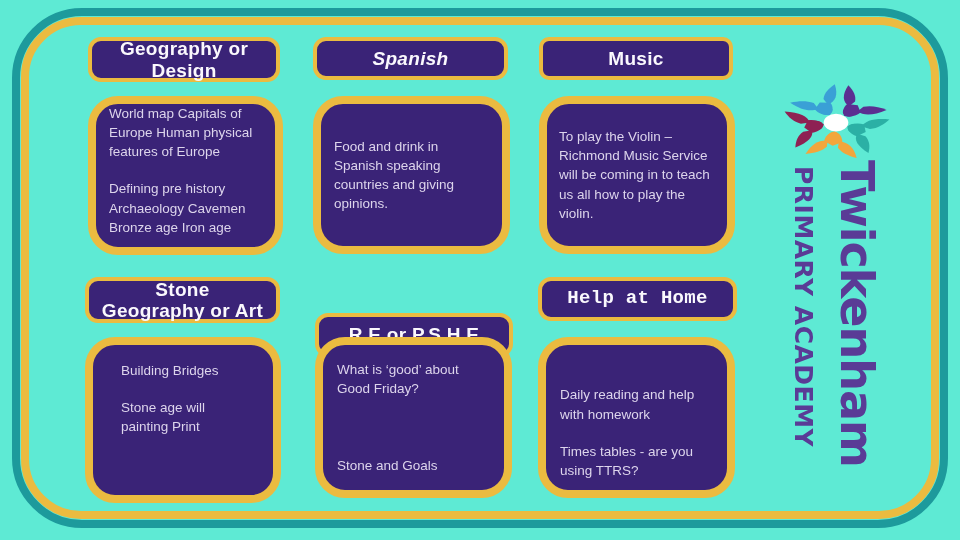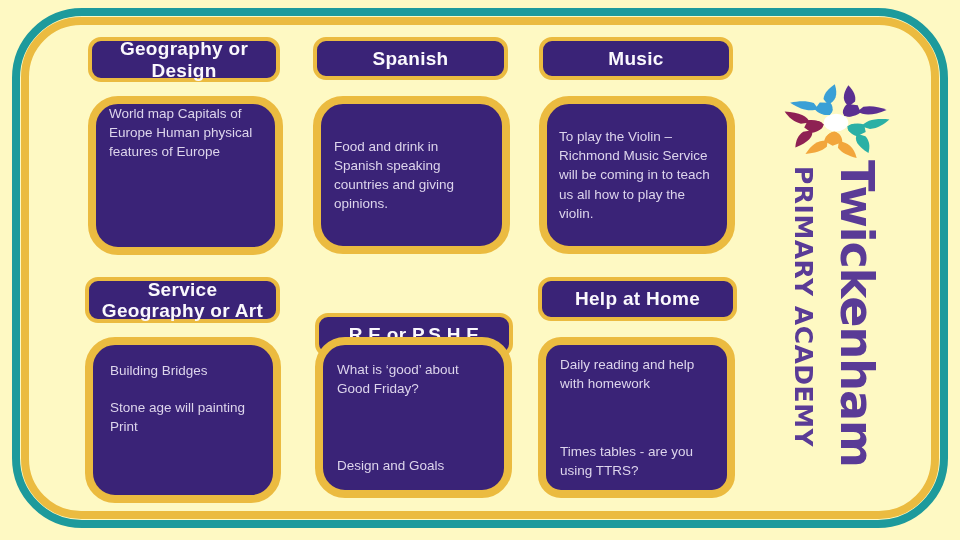--- a/index.html
+++ b/index.html
@@ -1,46 +1,46 @@
 <!DOCTYPE html>
 <html><head>
 <meta charset="utf-8">
 <style>
   html,body{margin:0;padding:0;background:#ffffff;}
-  .stage{position:relative;width:960px;height:540px;background:#fef9c3;overflow:hidden;
+  .stage{position:relative;width:960px;height:540px;background:#5eead4;overflow:hidden;
          font-family:"Liberation Sans",sans-serif;}
   
   .frame-outer{position:absolute;left:12px;top:8px;width:936px;height:520px;
                box-sizing:border-box;border:8px solid #1D9A9C;border-radius:70px;}
   .frame-inner{position:absolute;inset:1px;border:8px solid #EBBB40;border-radius:60px;}
   
   .hdr{position:absolute;box-sizing:border-box;background:#3A2377;border:4px solid #EBBB40;
        border-radius:13px;color:#FAF8FD;display:flex;flex-direction:column;align-items:center;
        justify-content:center;text-align:center;font-size:19px;font-weight:600;
        line-height:1.12;letter-spacing:.3px;}
   .hdr span{display:block;}
   
   .bdy{position:absolute;box-sizing:border-box;background:#3A2377;border:8px solid #EBBB40;
        border-radius:30px;color:#DDD5EC;font-size:13.5px;line-height:1.42;
        display:flex;flex-direction:column;}
   .bdy p{margin:0;}
   .bdy p + p{margin-top:18px;}
   
   .geo-h {left:88px; top:37px; width:192px;height:45px;}
-  .spa-h {left:313px;top:37px; width:195px;height:43px;}
-  .mus-h {left:539px;top:37px; width:194px;height:43px;}
+  .spa-h {left:313px;top:37px; width:195px;height:43px;font-style:italic;}
+  .mus-h {left:539px;top:37px; width:194px;height:43px;border-radius:10px;}
   .geo-b {left:88px; top:96px; width:195px;height:159px;padding:0 13px;justify-content:flex-start;}
   .spa-b {left:313px;top:96px; width:197px;height:158px;padding:26px 13px;justify-content:center;}
   .mus-b {left:539px;top:96px; width:196px;height:158px;padding:10px 12px;justify-content:center;}
   .des-h {left:85px; top:277px;width:195px;height:46px;}
   .re-h  {left:315px;top:277px;width:198px;height:44px;margin-top:36px;}
-  .help-h{left:538px;top:277px;width:199px;height:44px;}
-  .des-b {left:85px; top:337px;width:196px;height:166px;padding:16px 17px;justify-content:flex-start;}
+  .help-h{left:538px;top:277px;width:199px;height:44px;font-family:Liberation Mono, monospace;}
+  .des-b {left:85px; top:337px;width:196px;height:166px;padding:16px 28px;justify-content:flex-start;}
   .re-b  {left:315px;top:337px;width:197px;height:161px;padding:15px 14px;justify-content:space-between;}
-  .help-b{left:538px;top:337px;width:197px;height:161px;padding:10px 14px;justify-content:space-between;border-radius:23px;}
+  .help-b{left:538px;top:337px;width:197px;height:161px;padding:10px 14px;justify-content:flex-end;}
   
   .logo-svg{position:absolute;left:780px;top:81px;width:112px;height:80px;}
   .brand-name{position:absolute;left:884px;top:160px;width:322px;height:58px;
               transform:rotate(90deg);transform-origin:top left;white-space:nowrap;
               font-family:"DejaVu Sans",sans-serif;font-weight:700;font-size:46px;
               color:#5A3B96;letter-spacing:-1px;}
   .brand-sub{position:absolute;left:818px;top:166px;width:306px;height:30px;
              transform:rotate(90deg);transform-origin:top left;white-space:nowrap;
              font-family:"DejaVu Sans",sans-serif;font-weight:700;font-size:25px;
              color:#5A3B96;letter-spacing:.5px;}
@@ -60,46 +60,47 @@
   </div>
   <div class="hdr spa-h">
     <span>Spanish</span>
   </div>
   <div class="hdr mus-h">
     <span>Music</span>
   </div>
 
   <div class="bdy geo-b">
     <p>World map Capitals of Europe Human physical features of Europe</p>
+    <p>Defining pre history Archaeology Cavemen Bronze age Iron age</p>
   </div>
   <div class="bdy spa-b">
     <p>Food and drink in Spanish speaking countries and giving opinions.</p>
   </div>
   <div class="bdy mus-b">
     <p>To play the Violin – Richmond Music Service will be coming in to teach us all how to play the violin.</p>
   </div>
 
   <div class="hdr des-h">
-    <span>Service</span>
+    <span>Stone</span>
     <span>Geography or Art</span>
   </div>
   <div class="hdr re-h">
     <span>R.E or P.S.H.E</span>
   </div>
   <div class="hdr help-h">
     <span>Help at Home</span>
   </div>
 
   <div class="bdy des-b">
     <p>Building Bridges</p>
     <p>Stone age will painting Print</p>
   </div>
   <div class="bdy re-b">
     <p>What is ‘good’ about Good Friday?</p>
-    <p>Design and Goals</p>
+    <p>Stone and Goals</p>
   </div>
   <div class="bdy help-b">
     <p>Daily reading and help with homework</p>
     <p>Times tables  - are you using TTRS?</p>
   </div>
 
   <svg class="logo-svg" viewBox="0 0 100 100" preserveAspectRatio="none" xmlns="http://www.w3.org/2000/svg">
     <g transform="translate(50,52)">
       <g transform="rotate(-30)" fill="#3AA0D6">
         <circle cx="0" cy="-18" r="6"></circle>

